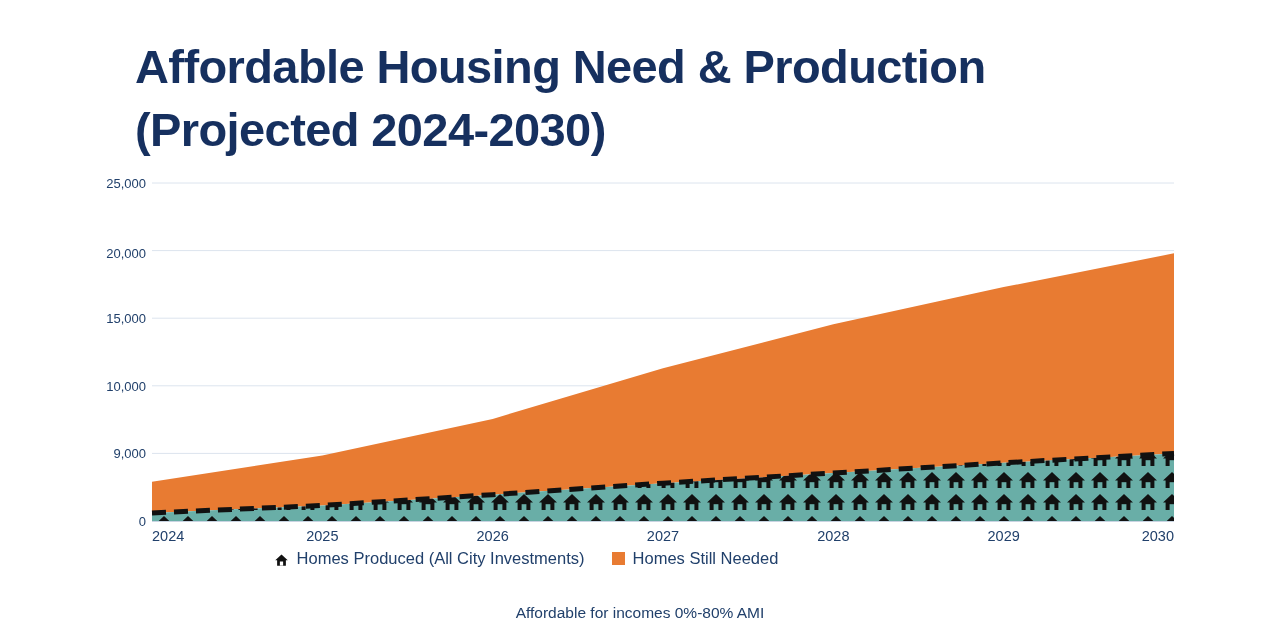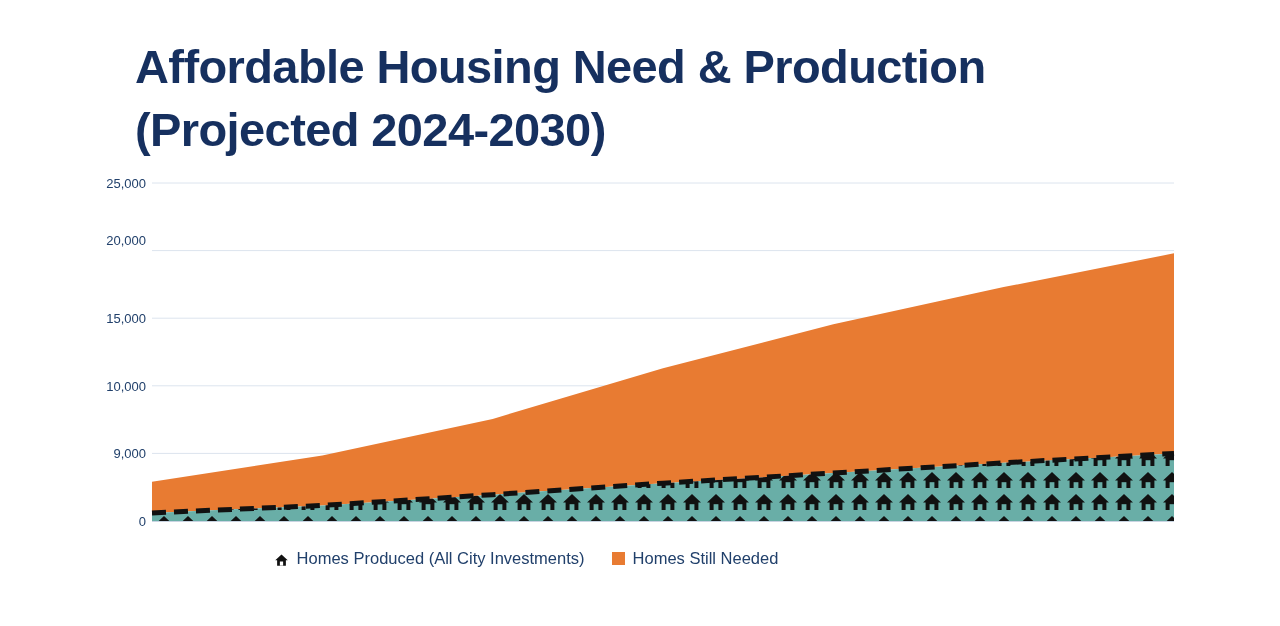--- a/index.html
+++ b/index.html
@@ -146,21 +146,21 @@
 <div id="page">
 
   <div id="chart-title">Affordable Housing Need &amp; Production
 (Projected 2024-2030)</div>
 
   <div id="y-axis">
       <div class="y-tick-label" style="top: 338px;">0</div>
       <div class="y-tick-label" style="top: 270.4px;">9,000</div>
       <div class="y-tick-label" style="top: 202.8px;">10,000</div>
       <div class="y-tick-label" style="top: 135.2px;">15,000</div>
-      <div class="y-tick-label" style="top: 57px;">20,000</div>
+      <div class="y-tick-label" style="top: 70px;">20,000</div>
       <div class="y-tick-label" style="top: 0px;">25,000</div>
     </div>
 
   <div id="plot-area">
     <svg id="plot-svg" viewBox="0 0 1022 338" preserveAspectRatio="none" xmlns="http://www.w3.org/2000/svg">
       <defs>
         <pattern id="housePattern" width="24" height="22" patternUnits="userSpaceOnUse">
           <rect width="24" height="22" fill="#69AEA7"></rect>
           <path d="M12 3 L21 11.5 L18.4 11.5 L18.4 19 L5.6 19 L5.6 11.5 L3 11.5 Z" fill="#111111"></path>
           <rect x="9.6" y="13.2" width="4.8" height="5.8" fill="#69AEA7"></rect>
@@ -175,31 +175,41 @@
         </g>
       <g id="series-layer">
           <path d="M 0 298.792 L 170.33333333333331 272.428 L 340.66666666666663 235.924 L 511 185.224 L 681.3333333333333 141.28400000000002 L 851.6666666666667 104.10400000000001 L 1022 70.30399999999997 L 1022 270.4 L 851.6666666666667 279.86400000000003 L 681.3333333333333 290.004 L 511 300.144 L 340.66666666666663 311.636 L 170.33333333333331 322.452 L 0 329.888 Z" fill="#E87B32"></path>
           <path d="M 0 329.888 L 170.33333333333331 322.452 L 340.66666666666663 311.636 L 511 300.144 L 681.3333333333333 290.004 L 851.6666666666667 279.86400000000003 L 1022 270.4 L 1022 338 L 851.6666666666667 338 L 681.3333333333333 338 L 511 338 L 340.66666666666663 338 L 170.33333333333331 338 L 0 338 Z" fill="url(#housePattern)"></path>
           <path d="M 0 329.888 L 170.33333333333331 322.452 L 340.66666666666663 311.636 L 511 300.144 L 681.3333333333333 290.004 L 851.6666666666667 279.86400000000003 L 1022 270.4" fill="none" stroke="#111111" stroke-width="5" stroke-dasharray="14 8" vector-effect="non-scaling-stroke"></path>
         </g>
     </svg>
   </div>
 
   <div id="axis-line"></div>
+  <div id="x-axis">
+      <div class="x-tick-label first" style="left: 0px;">2024</div>
+      <div class="x-tick-label" style="left: 170.333px;">2025</div>
+      <div class="x-tick-label" style="left: 340.667px;">2026</div>
+      <div class="x-tick-label" style="left: 511px;">2027</div>
+      <div class="x-tick-label" style="left: 681.333px;">2028</div>
+      <div class="x-tick-label" style="left: 851.667px;">2029</div>
+      <div class="x-tick-label last" style="left: 1022px;">2030</div>
+    </div>
 
   <div id="legend">
     <div class="legend-item">
       <span class="legend-swatch-house">
         <svg viewBox="0 0 24 22" width="15" height="14" xmlns="http://www.w3.org/2000/svg">
           <path d="M12 2 L22 11.5 L19 11.5 L19 20 L5 20 L5 11.5 L2 11.5 Z" fill="#111111"></path>
           <rect x="9.4" y="13.4" width="5.2" height="6.6" fill="#ffffff"></rect>
         </svg>
       </span>
       <span>Homes Produced (All City Investments)</span>
     </div>
     <div class="legend-item">
       <span class="legend-swatch-square"></span>
       <span>Homes Still Needed</span>
     </div>
   </div>
 
+  <div id="footnote">Affordable for incomes 0%-80% AMI</div>
 
 </div>
 
 </body></html>

